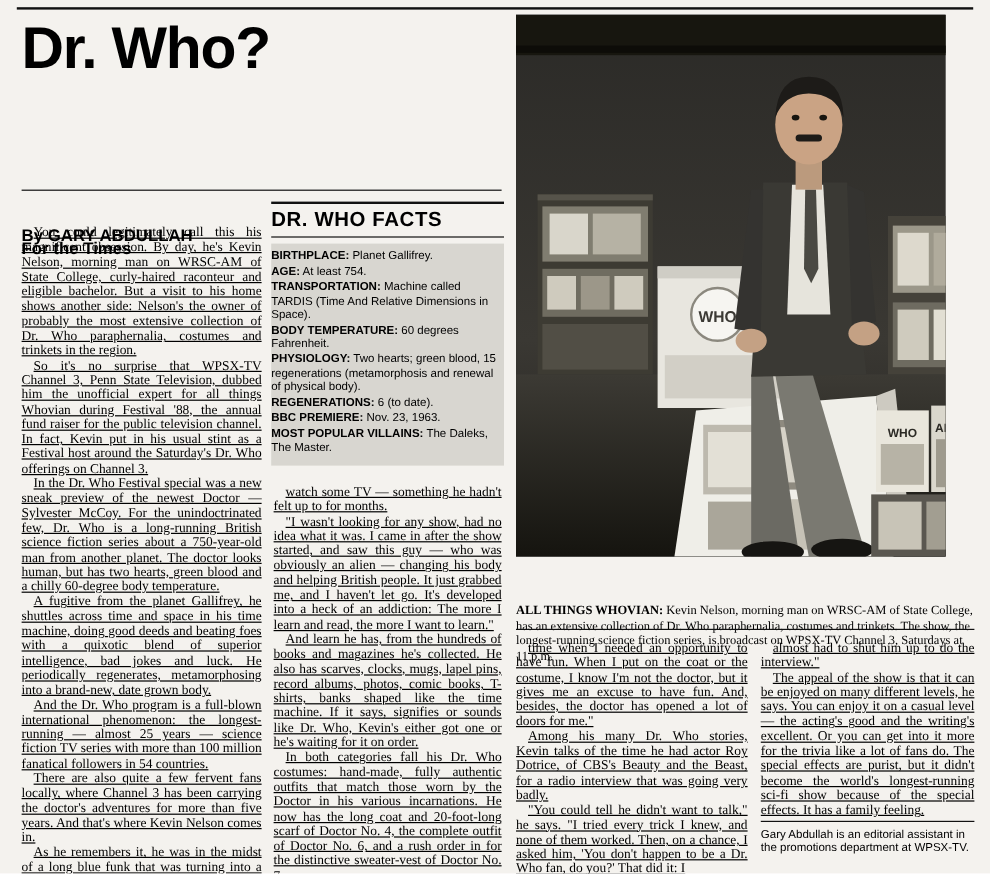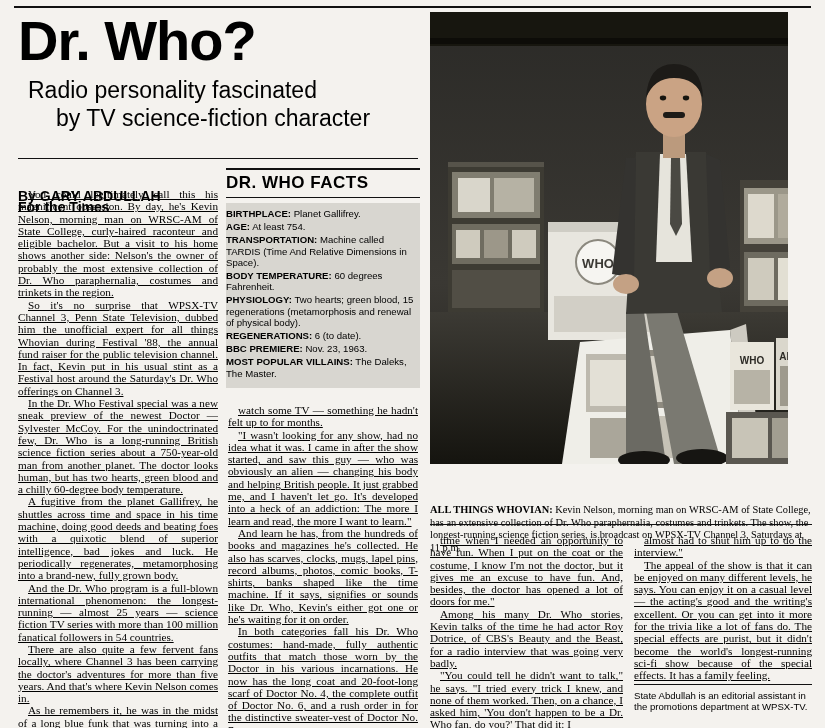--- a/index.html
+++ b/index.html
@@ -32,21 +32,21 @@
   
   .headline-area {
     position: absolute;
     left: 18px;
     top: 12px;
     width: 400px;
   }
   .headline {
     font-family: "Liberation Sans", sans-serif;
     font-weight: bold;
-    font-size: 56px;
+    font-size: 49px;
     line-height: 58px;
     letter-spacing: -1px;
     margin: 0 0 6px 0;
   }
   .deck {
     font-family: "Liberation Sans", sans-serif;
     font-size: 23px;
     line-height: 28px;
     margin: 0;
     padding-left: 10px;
@@ -160,37 +160,33 @@
 </style>
 </head>
 <body>
 
 <div class="page">
 
   <div class="top-rule"></div>
 
   <div class="headline-area">
     <h1 class="headline">Dr. Who?</h1>
-    <div class="deck">
-      <span>Radio personality fascinated</span>
-      <span class="deck-line2">by TV science-fiction character</span>
-    </div>
   </div>
   <div class="hr-under-head"></div>
 
   <div class="byline">
     <div>By GARY ABDULLAH</div>
     <div>For the Times</div>
   </div>
 
   <div class="col col1">
     <p class="first">You could legitimately call this his magnificent obsession. By day, he's Kevin Nelson, morning man on WRSC-AM of State College, curly-haired raconteur and eligible bachelor. But a visit to his home shows another side: Nelson's the owner of probably the most extensive collection of Dr. Who paraphernalia, costumes and trinkets in the region.</p>
     <p>So it's no surprise that WPSX-TV Channel 3, Penn State Television, dubbed him the unofficial expert for all things Whovian during Festival '88, the annual fund raiser for the public television channel. In fact, Kevin put in his usual stint as a Festival host around the Saturday's Dr. Who offerings on Channel 3.</p>
     <p>In the Dr. Who Festival special was a new sneak preview of the newest Doctor — Sylvester McCoy. For the unindoctrinated few, Dr. Who is a long-running British science fiction series about a 750-year-old man from another planet. The doctor looks human, but has two hearts, green blood and a chilly 60-degree body temperature.</p>
-    <p>A fugitive from the planet Gallifrey, he shuttles across time and space in his time machine, doing good deeds and beating foes with a quixotic blend of superior intelligence, bad jokes and luck. He periodically regenerates, metamorphosing into a brand-new, fully grown body.</p>
+    <p>A fugitive from the planet Gallifrey, he shuttles across time and space in his time machine, doing good deeds and beating foes with a quixotic blend of superior intelligence, bad jokes and luck. He periodically regenerates, metamorphosing into a brand-new, date grown body.</p>
     <p>And the Dr. Who program is a full-blown international phenomenon: the longest-running — almost 25 years — science fiction TV series with more than 100 million fanatical followers in 54 countries.</p>
     <p>There are also quite a few fervent fans locally, where Channel 3 has been carrying the doctor's adventures for more than five years. And that's where Kevin Nelson comes in.</p>
     <p>As he remembers it, he was in the midst of a long blue funk that was turning into a depression when he decided to</p>
   </div>
 
   <div class="facts">
     <div class="facts-rule-top"></div>
     <div class="facts-title">DR. WHO FACTS</div>
     <div class="facts-rule-mid"></div>
     <div class="facts-body">
@@ -348,15 +344,15 @@
     <p>Among his many Dr. Who stories, Kevin talks of the time he had actor Roy Dotrice, of CBS's Beauty and the Beast, for a radio interview that was going very badly.</p>
     <p>"You could tell he didn't want to talk," he says. "I tried every trick I knew, and none of them worked. Then, on a chance, I asked him, 'You don't happen to be a Dr. Who fan, do you?' That did it: I</p>
   </div>
 
   <div class="col col4">
     <p class="first">almost had to shut him up to do the interview."</p>
     <p>The appeal of the show is that it can be enjoyed on many different levels, he says. You can enjoy it on a casual level — the acting's good and the writing's excellent. Or you can get into it more for the trivia like a lot of fans do. The special effects are purist, but it didn't become the world's longest-running sci-fi show because of the special effects. It has a family feeling.</p>
   </div>
 
   <div class="tag-rule"></div>
-  <div class="tagline">State Abdullah is an editorial assistant in the promotions department at WPSX-TV.</div>
+  <div class="tagline">Gary Abdullah is an editorial assistant in the promotions department at WPSX-TV.</div>
 
 </div>
 
 </body></html>

